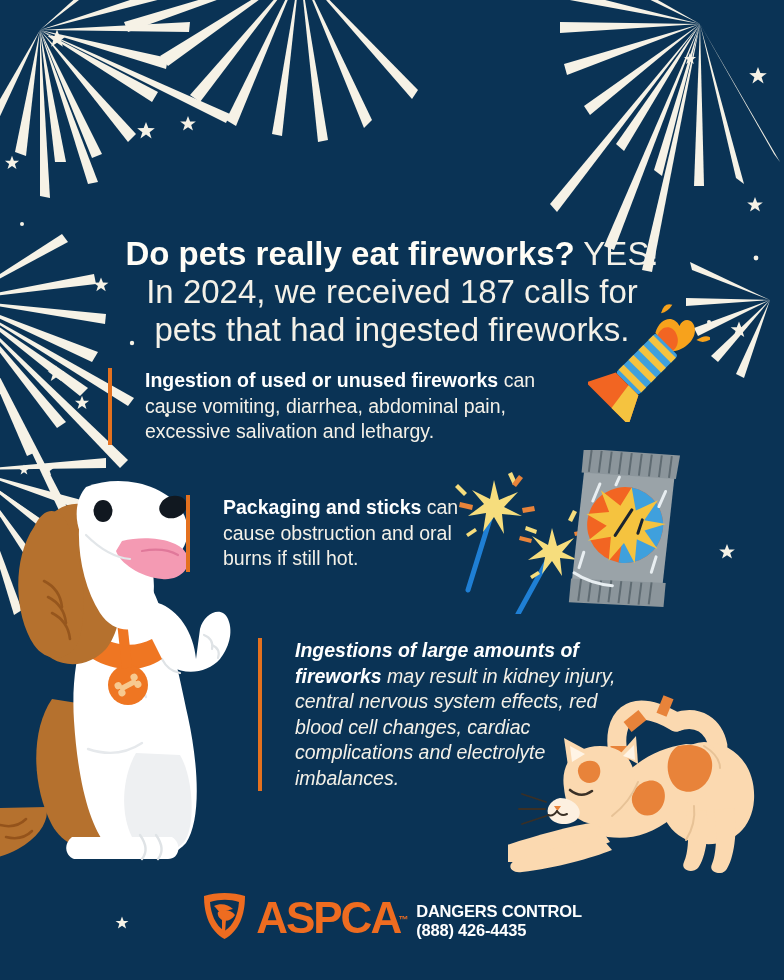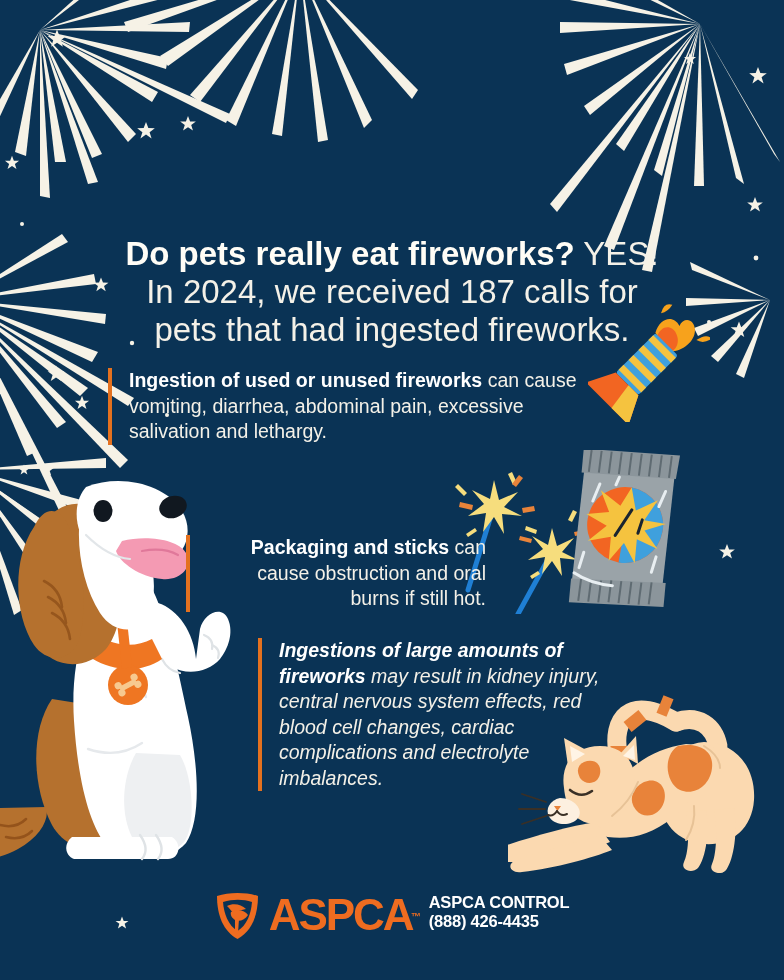--- a/index.html
+++ b/index.html
@@ -41,33 +41,33 @@
     line-height:38px;
   }
   .deck b{color:#fffdf6;font-weight:bold;}
 
   
   .bullet{
     position:absolute;
     color:#f4f1e8;
     font-size:19.5px;
     line-height:25.5px;
-    padding-left:17px;
+    padding-left:33px;
     border-left:4px solid #e4711f;
     box-sizing:border-box;
   }
   .bullet b{color:#ffffff;font-weight:bold;}
   #bullet-1{left:108px;top:368px;width:484px;}
-  #bullet-2{left:186px;top:535px;width:300px;text-align:right;}
+  #bullet-2{left:186px;top:495px;width:300px;}
   #bullet-3{left:258px;top:638px;width:364px;font-style:italic;}
 
   
   .footer{
     position:absolute;left:0;right:0;top:893px;
-    display:flex;align-items:flex-start;justify-content:center;gap:9px;
+    display:flex;align-items:flex-end;justify-content:center;gap:9px;
   }
   .aspca-mark{width:45px;height:47px;flex:none;}
   .aspca-word{
     color:#ee6c20;font-weight:bold;font-size:44px;line-height:44px;
     letter-spacing:-2px;position:relative;font-stretch:condensed;
   }
   .aspca-tm{
     position:absolute;top:2px;right:-8px;font-size:10px;letter-spacing:0;
   }
   .pc-block{
@@ -453,19 +453,19 @@
     <div class="footer">
       <svg class="aspca-mark" viewBox="0 0 45 47" aria-hidden="true">
         <path d="M2,3 C14,-1 31,-1 43,3 C43,22 37,38 22.5,46 C8,38 2,22 2,3 Z" fill="#ee6c20"></path>
         <path d="M8,9 C18,6 28,6 37,9 C36,21 32,32 22.5,38 C13,32 9,21 8,9 Z" fill="#0a3355"></path>
         <path d="M12,13 C18,10 26,11 31,16 C27,17 22,18 18,20 C16,17 14,15 12,13 Z" fill="#ee6c20"></path>
         <path d="M16,19 C22,16 30,17 33,22 C30,27 24,29 20,27 C17,25 15,22 16,19 Z" fill="#ee6c20"></path>
         <path d="M20,26 l4,0 l-1,14 l-3,0 Z" fill="#ee6c20"></path>
       </svg>
       <div class="aspca-word"><span>ASPCA</span><span class="aspca-tm">™</span></div>
       <div class="pc-block">
-        <div>ASPCA CONTROL</div>
+        <div>DANGERS CONTROL</div>
         <div>(888) 426-4435</div>
       </div>
     </div>
 
   </div>
 </div>
 
 </body></html>

